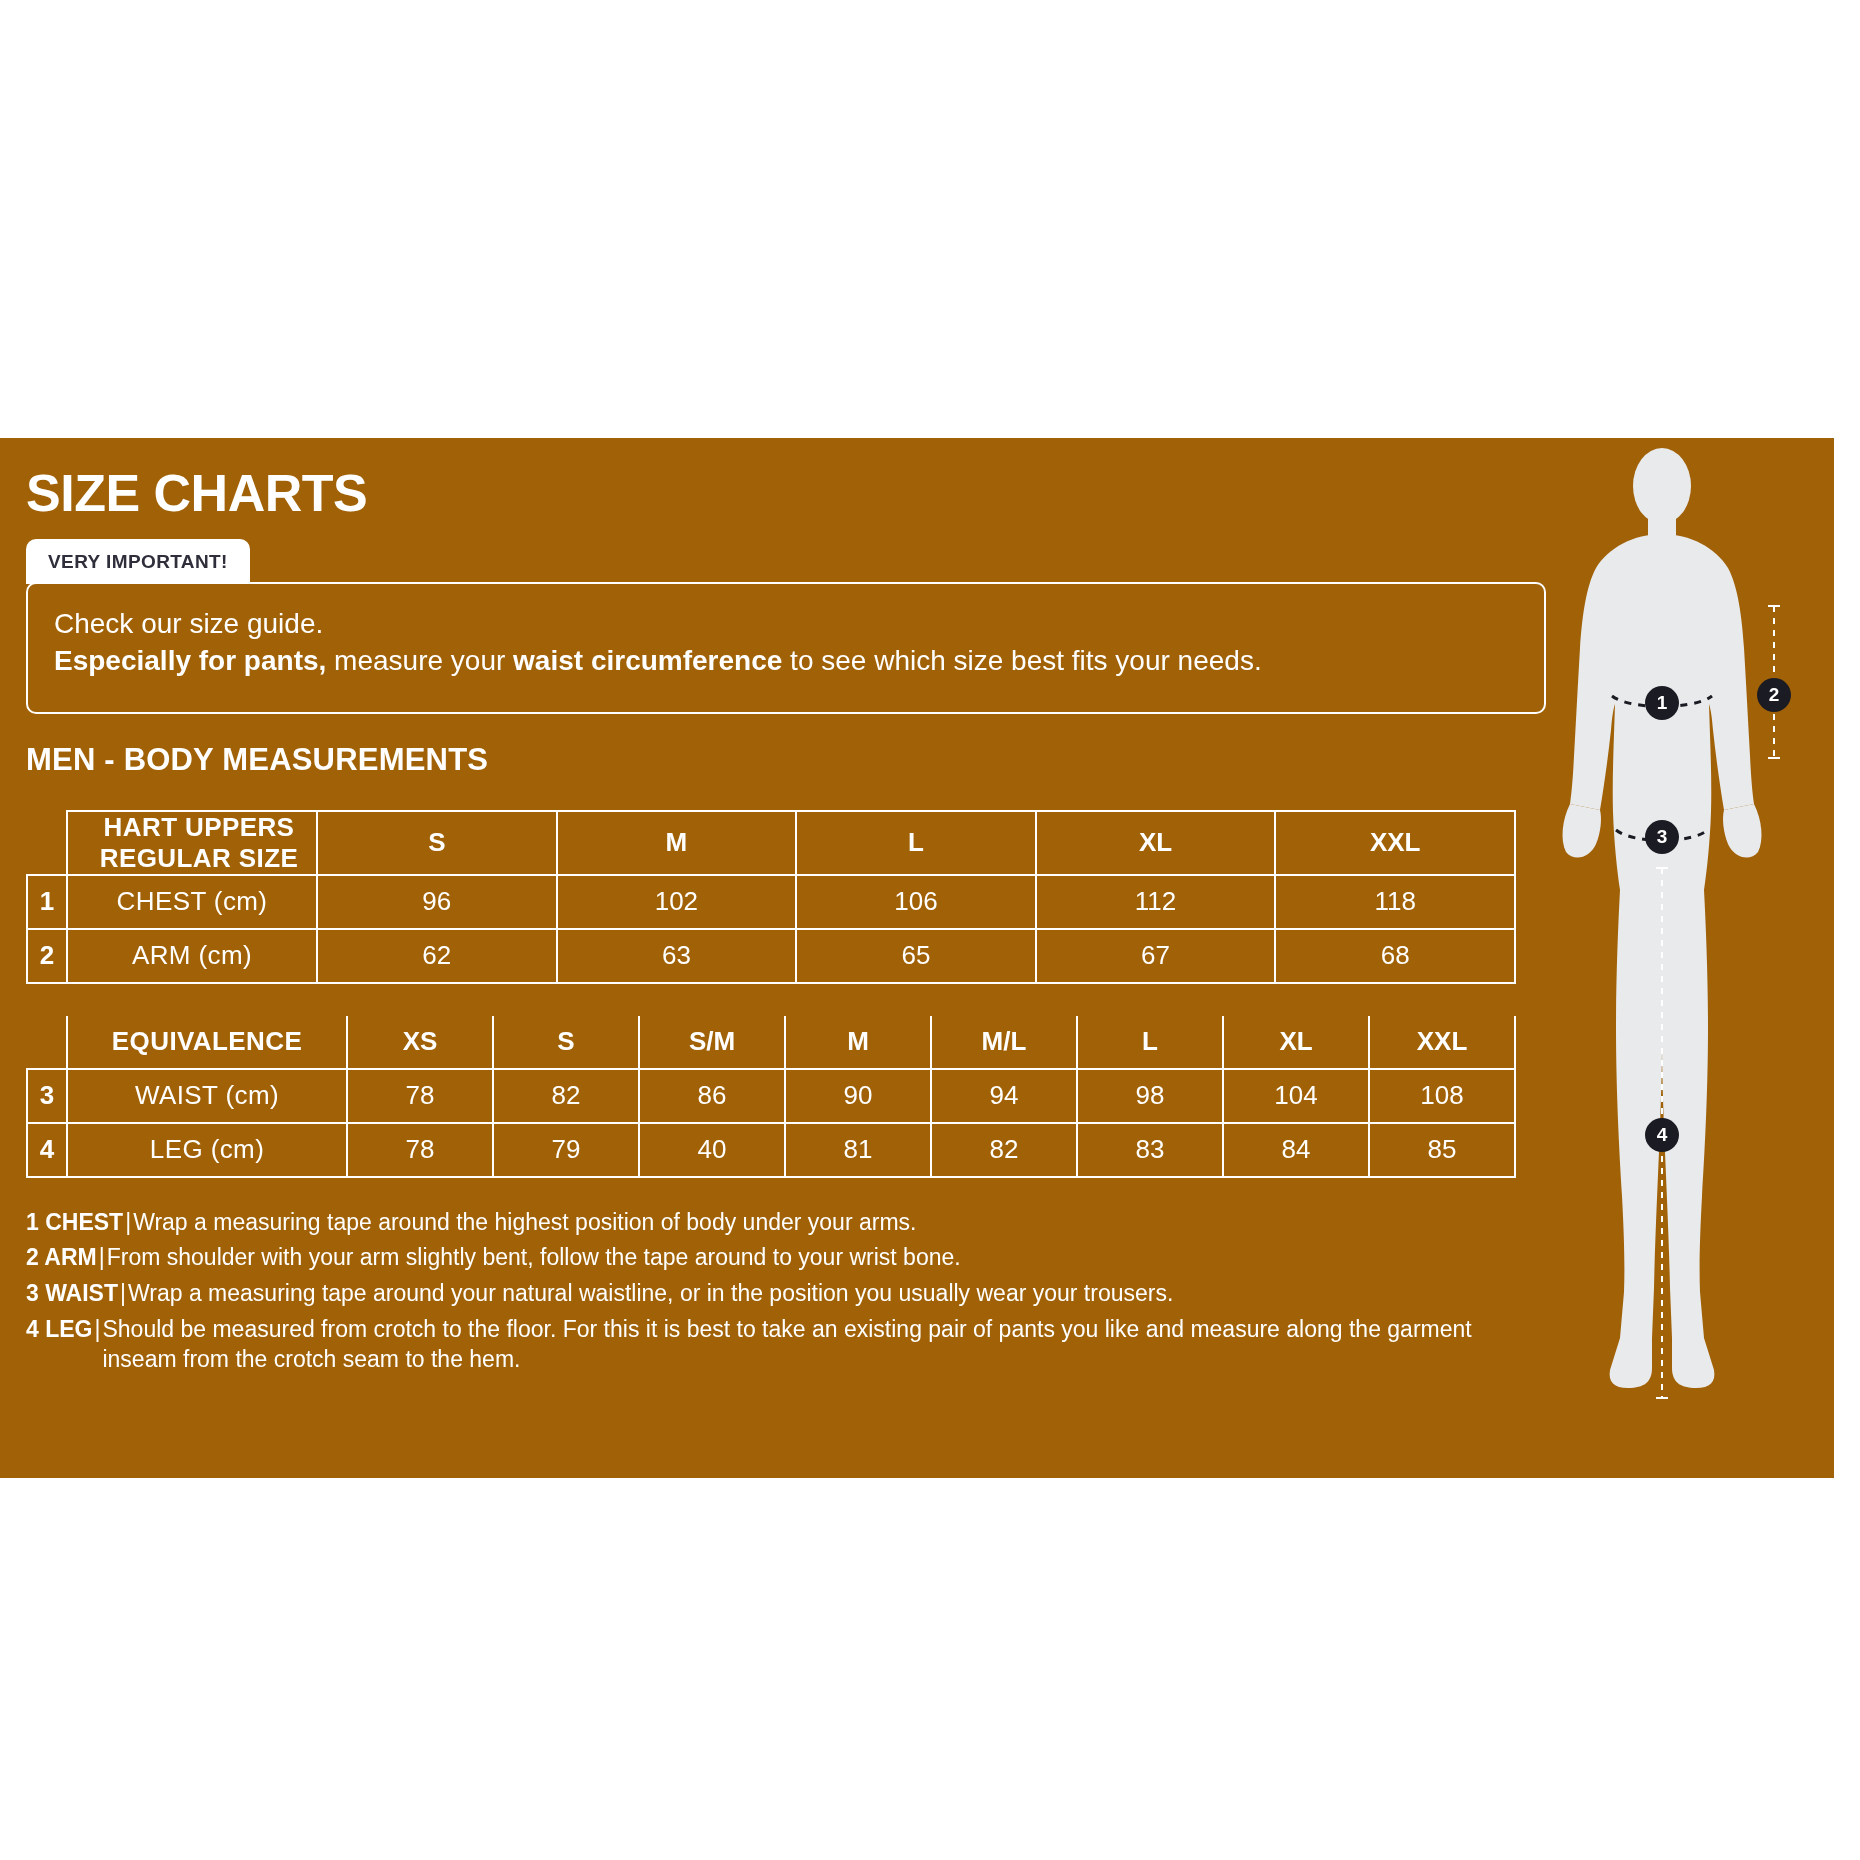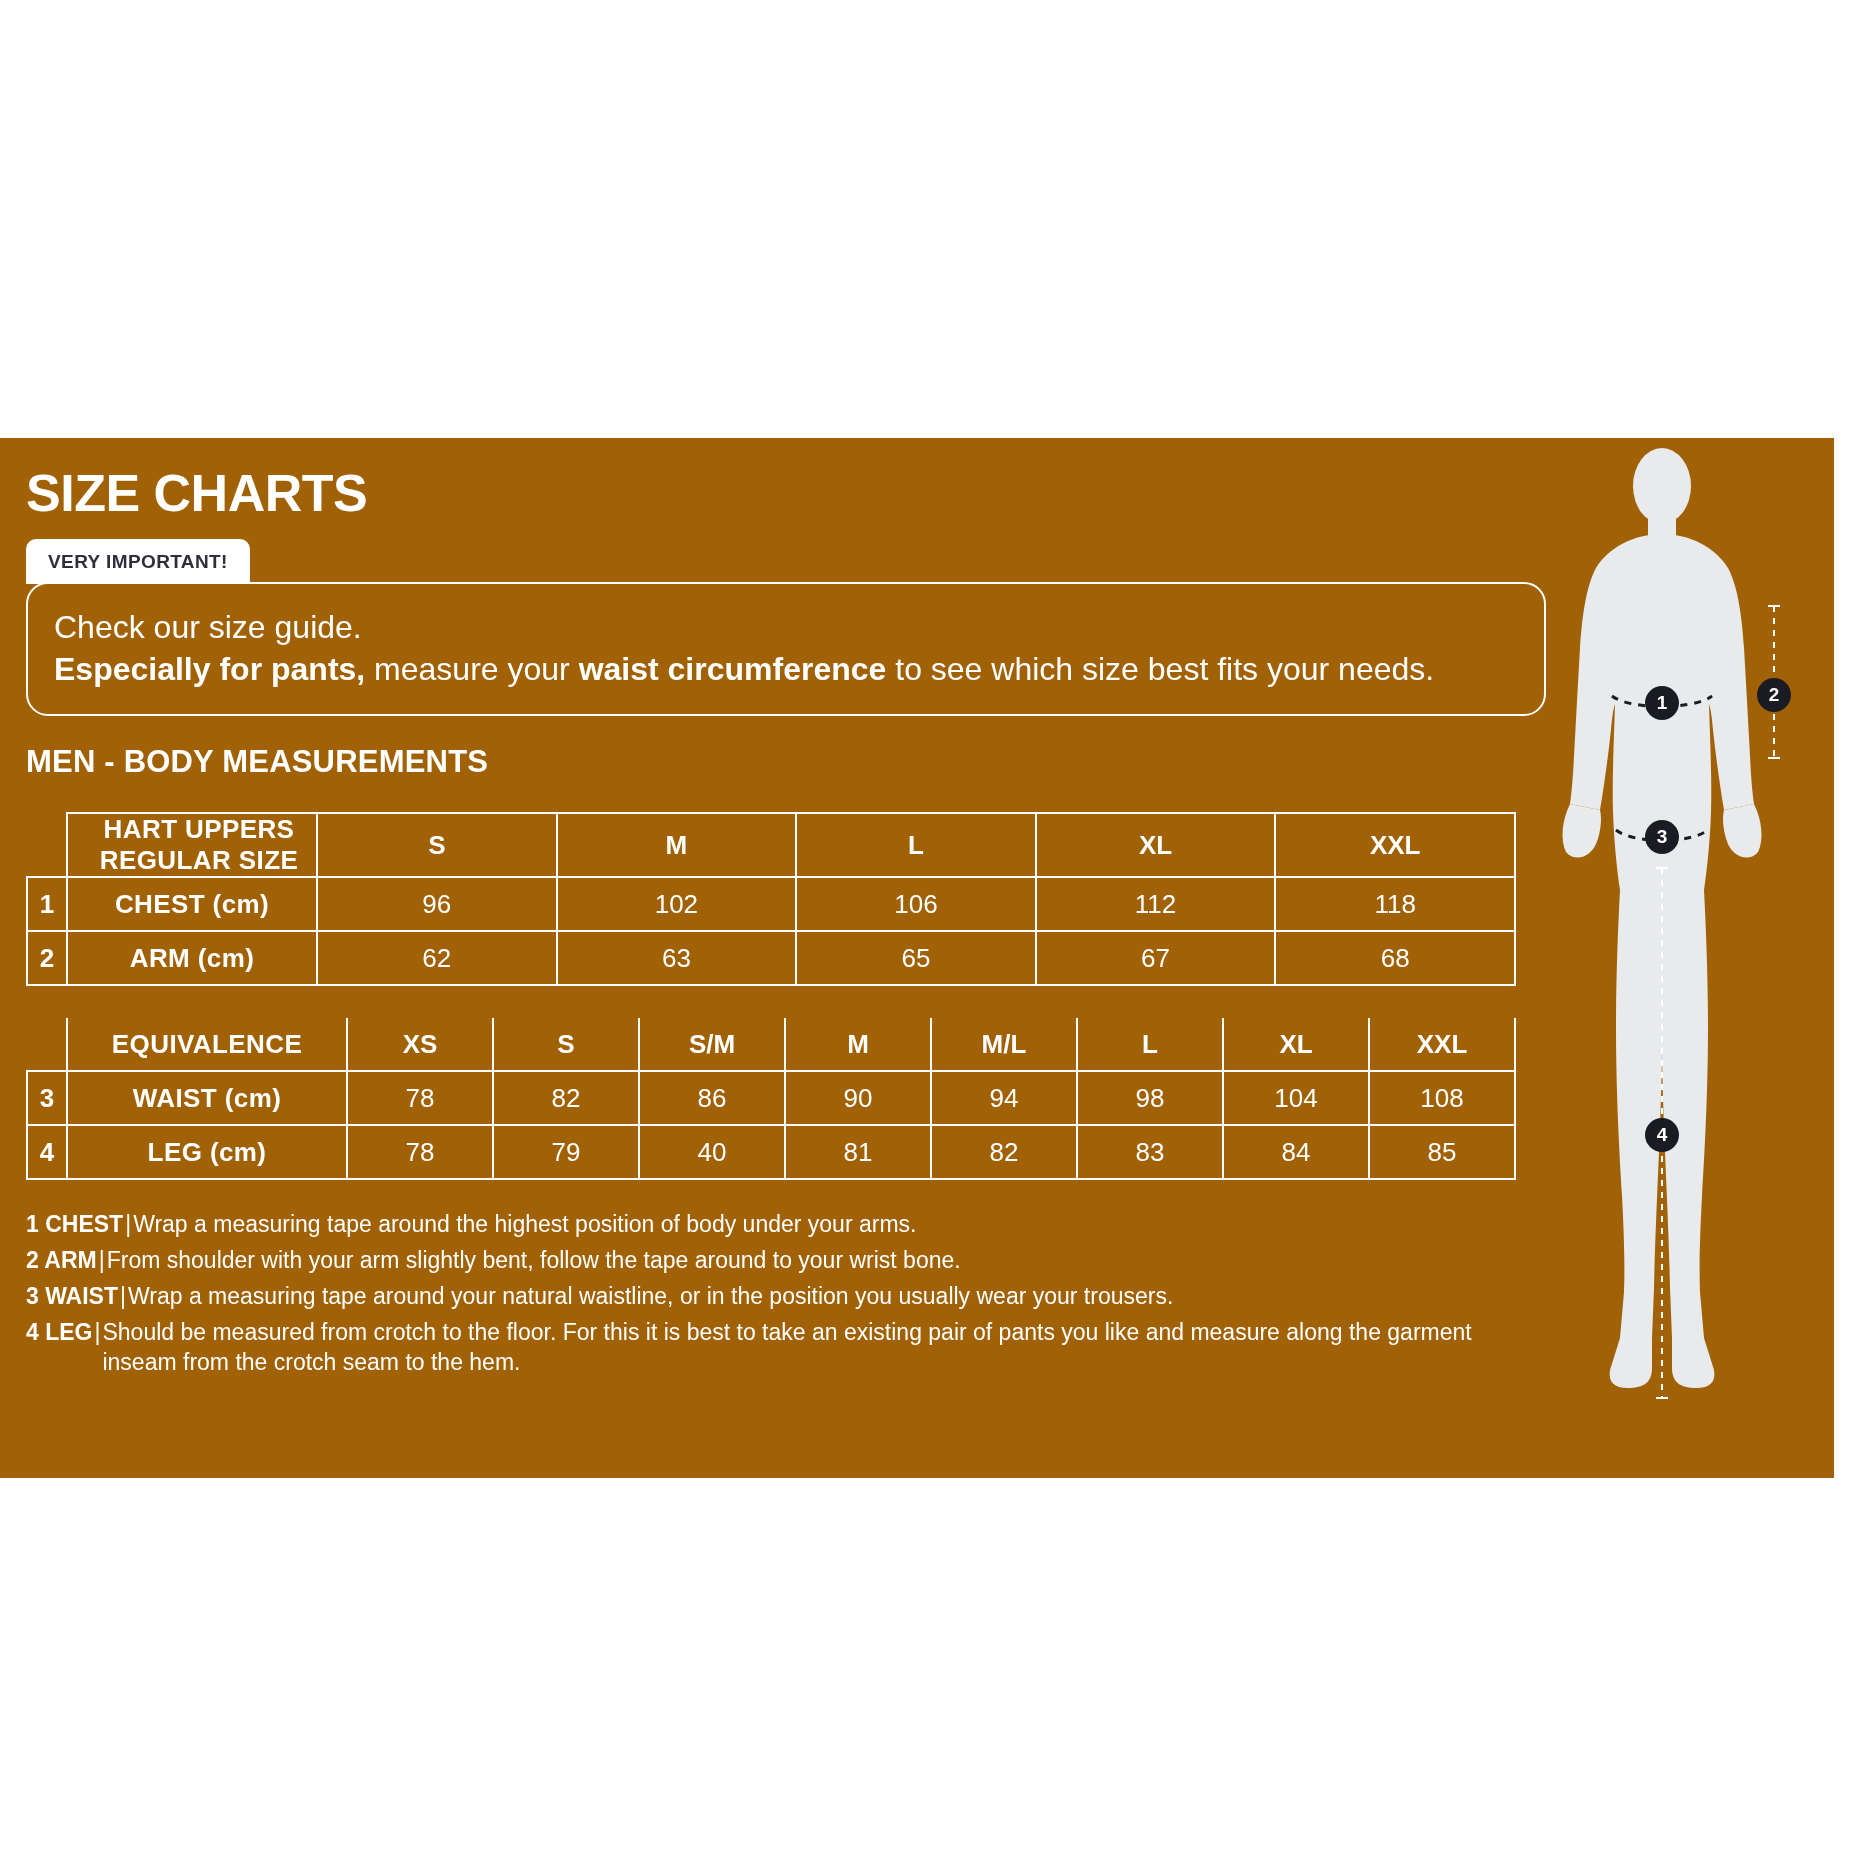--- a/index.html
+++ b/index.html
@@ -53,24 +53,24 @@
     font-size: 19px;
     font-weight: bold;
     letter-spacing: 0.4px;
     padding: 12px 22px 11px 22px;
     border-radius: 10px 10px 0 0;
     position: relative;
     z-index: 2;
   }
   .callout-box {
     border: 2px solid #ffffff;
-    border-radius: 22px;
-    padding: 22px 26px 24px 26px;
+    border-radius: 10px;
+    padding: 22px 26px 32px 26px;
     margin-top: -2px;
-    font-size: 32px;
+    font-size: 28px;
     line-height: 1.32;
     font-weight: 300;
   }
   .callout-box b { font-weight: bold; }
   .section-title {
     font-size: 31px;
     font-weight: bold;
     letter-spacing: 0.2px;
     margin: 28px 0 18px 0;
   }
@@ -101,21 +101,21 @@
     font-size: 27px;
     font-weight: bold;
   }
   .num-cell {
     width: 40px;
     font-size: 19px;
     font-weight: bold;
   }
   .row-label {
     font-size: 19px;
-    font-weight: bold;
+    font-weight: normal;
     letter-spacing: 0.4px;
   }
   .corner-blank {
     border-top: none !important;
     border-left: none !important;
     border-bottom: none !important;
     border-right: none !important;
   }
   .equiv-label {
     font-size: 18px;

